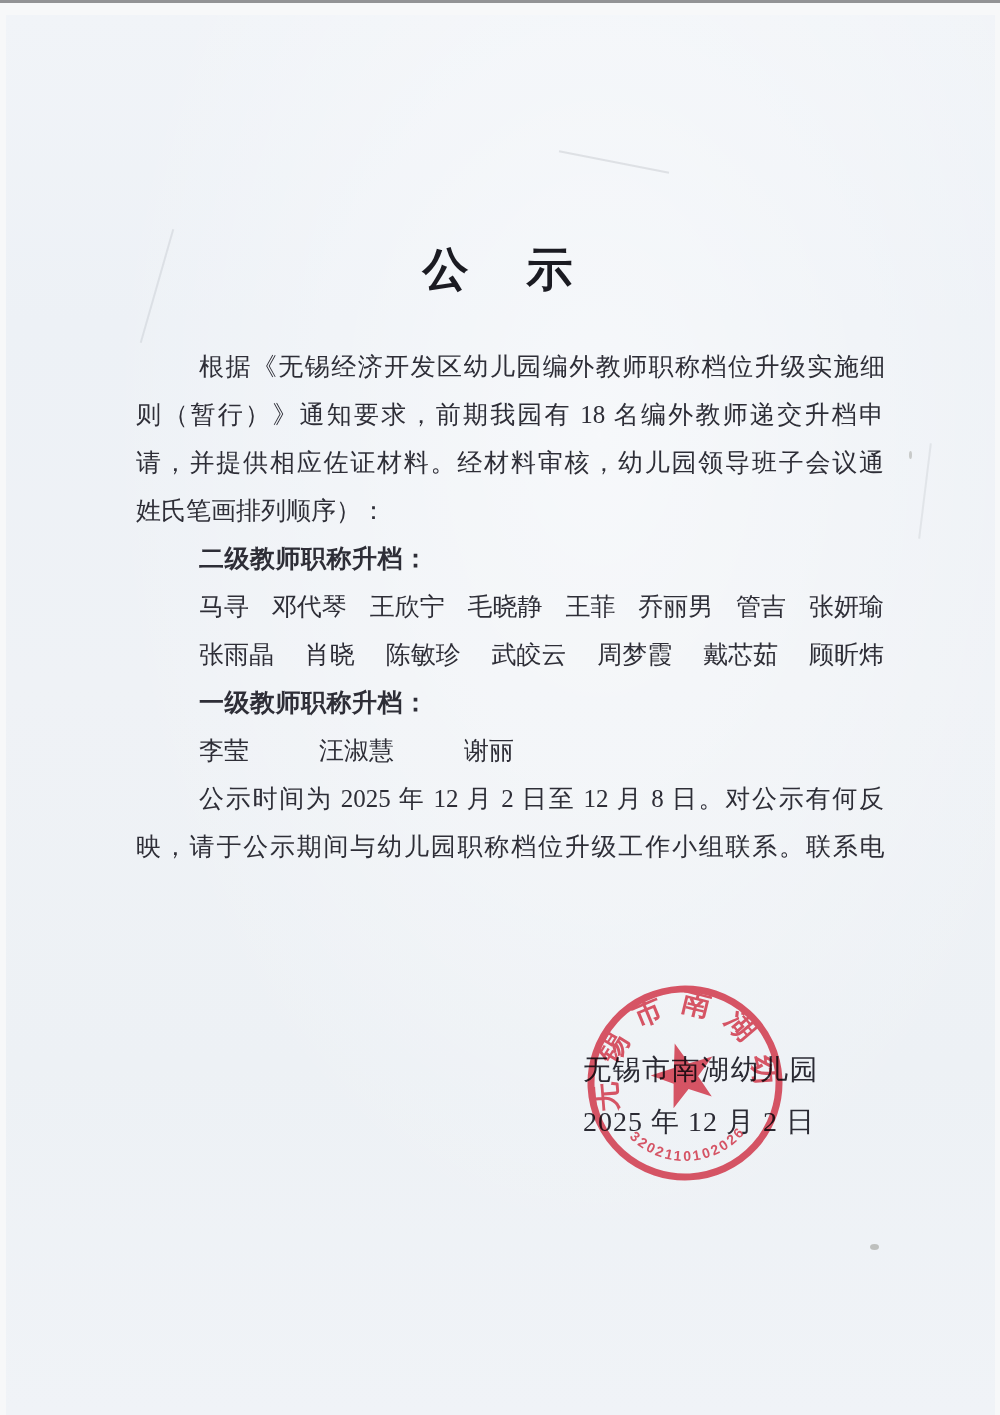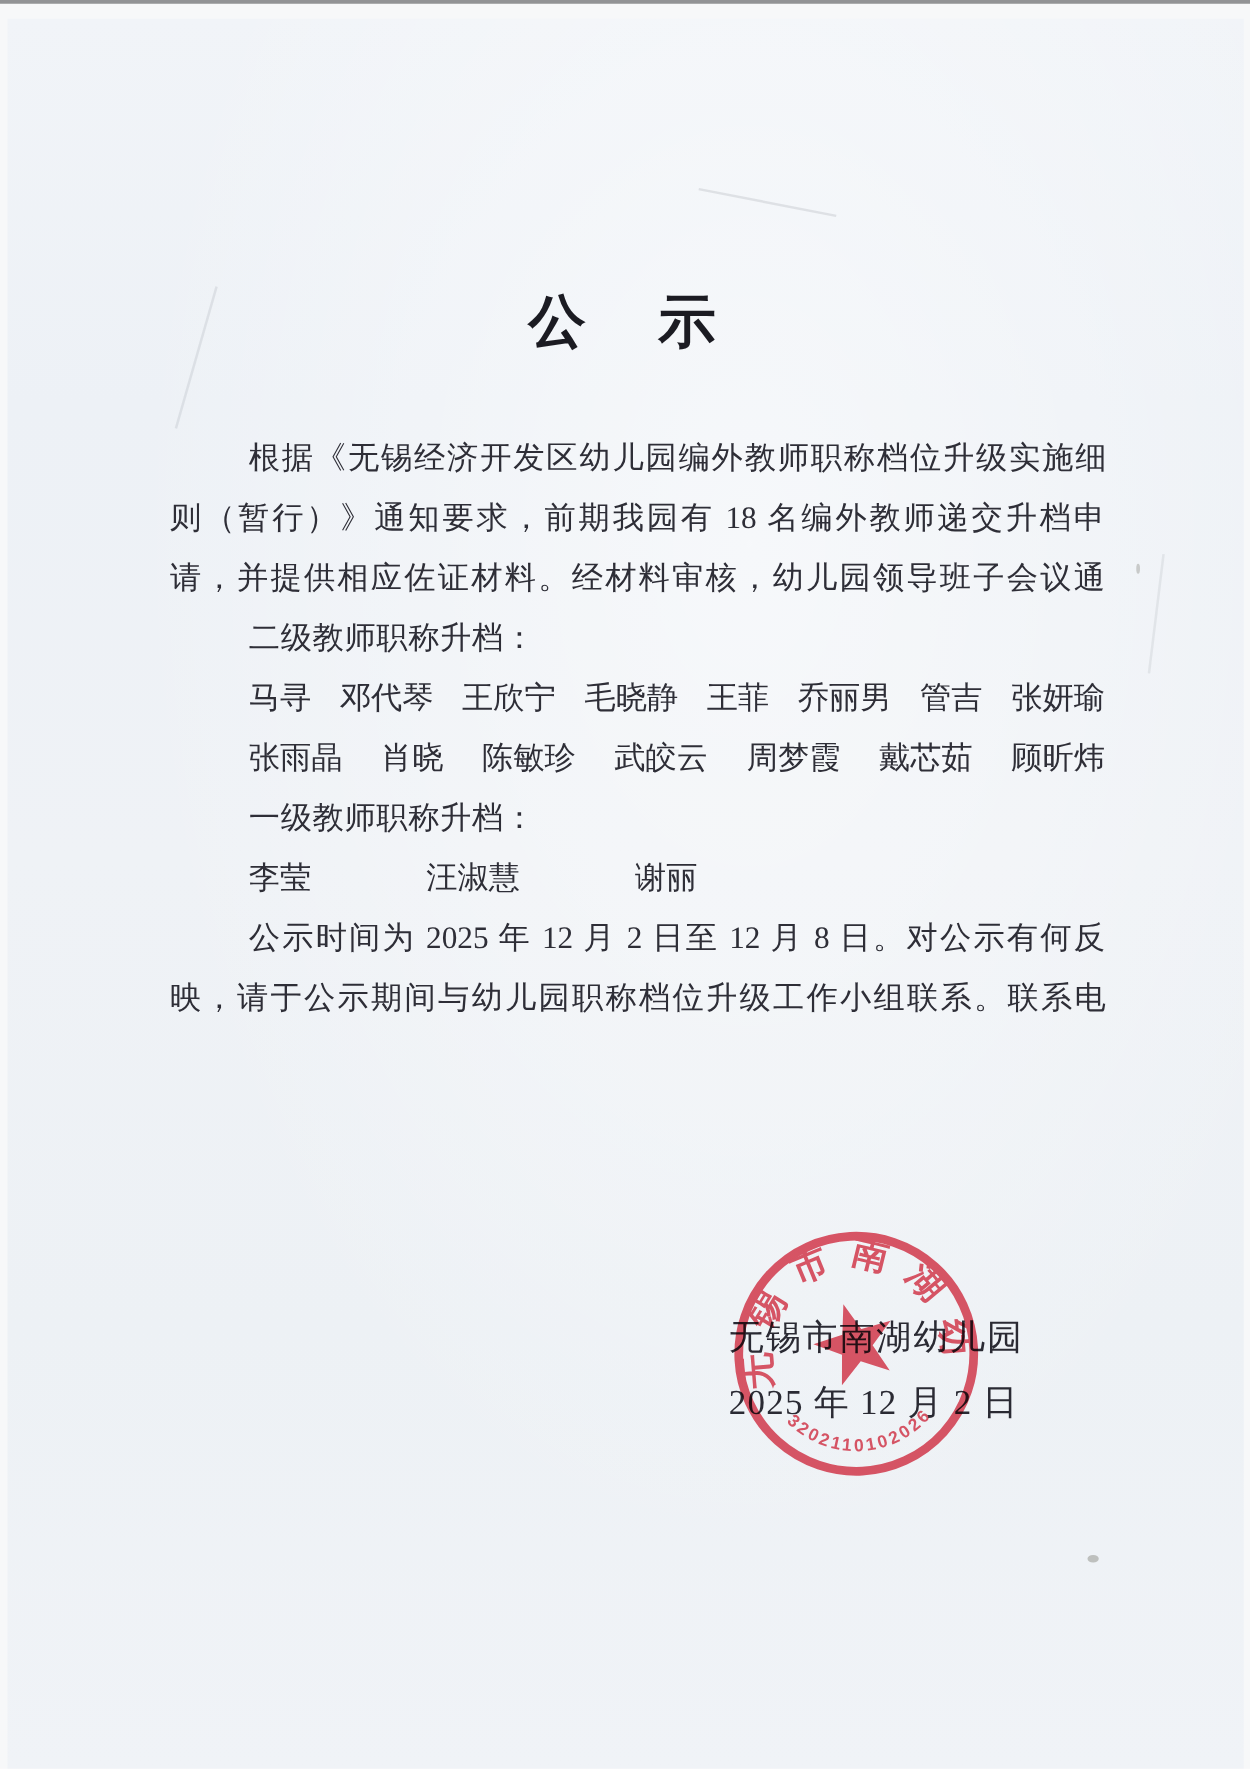--- a/index.html
+++ b/index.html
@@ -12,38 +12,38 @@
     position:absolute;top:0;left:0;right:0;height:3px;
     background:#3f3f44;opacity:.55;z-index:5;
   }
   .paper{
     position:absolute;left:6px;top:15px;right:5px;bottom:0;
     background:
       radial-gradient(ellipse at 60% 30%, rgba(255,255,255,.5), rgba(255,255,255,0) 60%),
       linear-gradient(180deg,#f1f4f8 0%,#edf1f6 22%,#eff2f6 48%,#edf1f5 75%,#f0f3f7 100%);
   }
   .title{
-    position:absolute;left:0;top:212px;width:100%;
+    position:absolute;left:0;top:224px;width:100%;
     text-align:center;font-size:46px;font-weight:bold;color:#1b1b22;
     letter-spacing:6px;white-space:pre-wrap;
   }
   .text-block{
     position:absolute;left:130px;top:328px;width:748px;
     font-size:25px;color:#2e2e37;
   }
   .line{
     height:48px;line-height:48px;white-space:pre-wrap;
   }
   .indent{padding-left:63px;}
   .fill{text-align:justify;text-align-last:justify;}
   .tight{letter-spacing:-1.2px;}
   .tight2{letter-spacing:-0.5px;}
-  .bold{font-weight:normal;letter-spacing:.5px;}
+  .bold{font-weight:bold;letter-spacing:.5px;}
   .names{display:flex;justify-content:space-between;align-items:flex-start;}
-  .names-narrow{display:flex;gap:92px;align-items:baseline;}
+  .names-narrow{display:flex;gap:70px;align-items:baseline;}
   .names span{white-space:nowrap;}
   .signature-org{
     position:absolute;left:577px;top:1036px;
     font-size:28px;color:#2a2a33;letter-spacing:1.5px;z-index:2;
   }
   .signature-date{
     position:absolute;left:577px;top:1088px;
     font-size:28px;color:#2a2a33;letter-spacing:1px;z-index:2;white-space:pre-wrap;
   }
   .seal{
@@ -81,20 +81,21 @@
   <div class="crease crease-3"></div>
   <div class="speck speck-1"></div>
   <div class="speck speck-2"></div>
 
   <div class="title">公　示</div>
 
   <div class="text-block">
     <div class="line indent fill tight">根据《无锡经济开发区幼儿园编外教师职称档位升级实施细</div>
     <div class="line fill">则（暂行）》通知要求，前期我园有 18 名编外教师递交升档申</div>
     <div class="line fill">请，并提供相应佐证材料。经材料审核，幼儿园领导班子会议通</div>
+    <div class="line">姓氏笔画排列顺序）：</div>
 
     <div class="line indent bold">二级教师职称升档：</div>
 
     <div class="line indent names">
       <span>马寻</span>
       <span>邓代琴</span>
       <span>王欣宁</span>
       <span>毛晓静</span>
       <span>王菲</span>
       <span>乔丽男</span>

